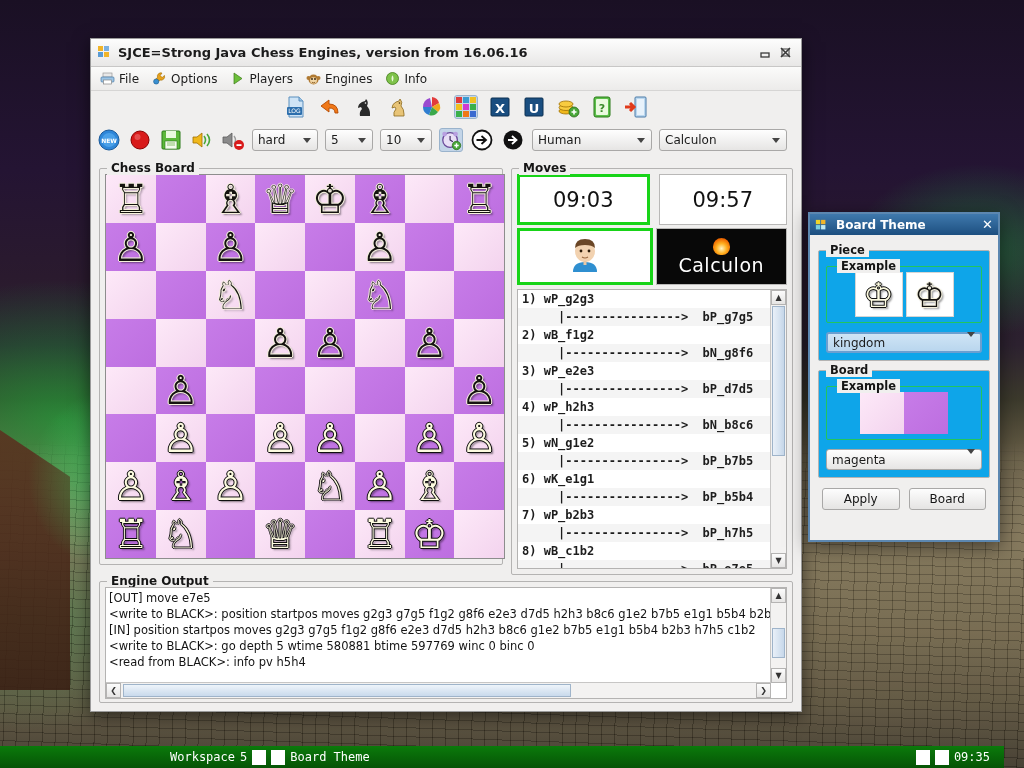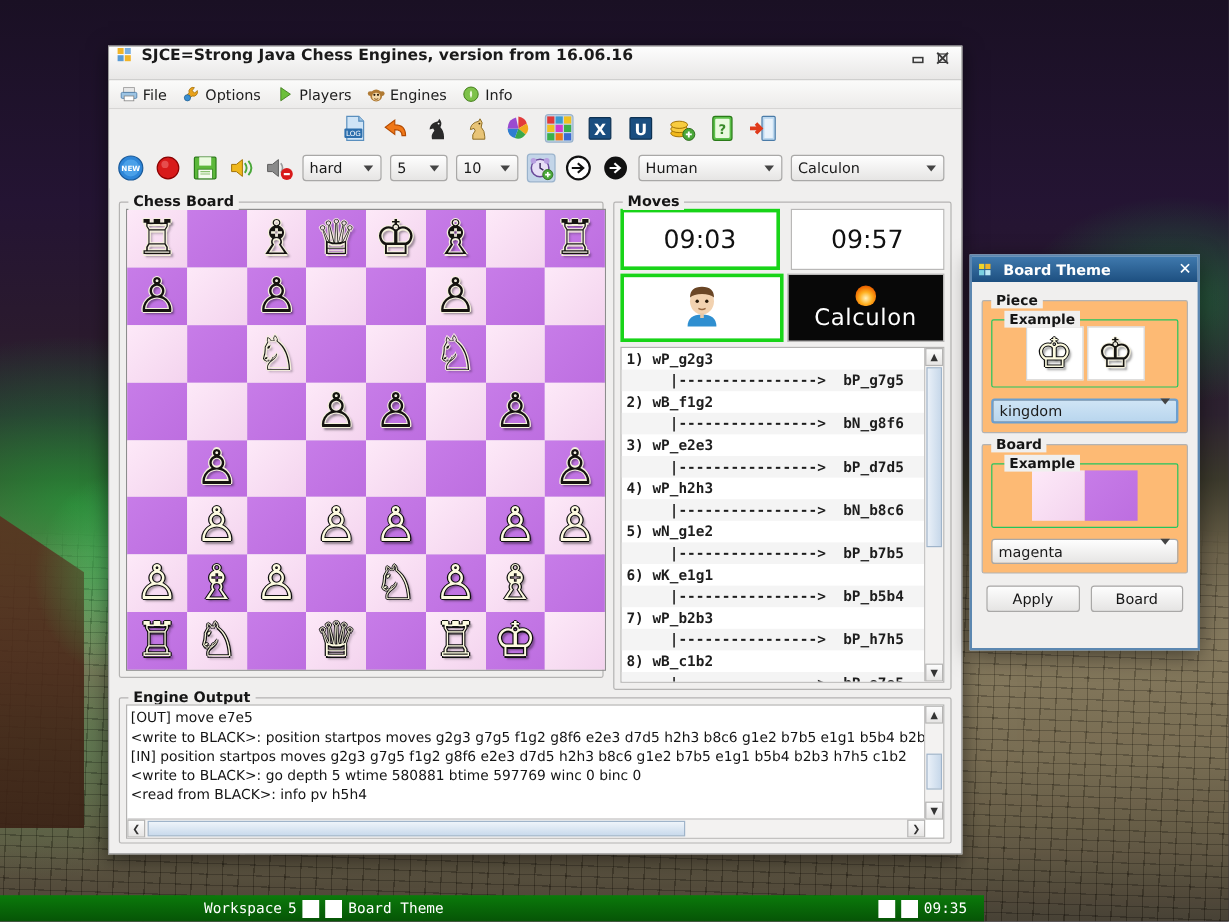--- a/index.html
+++ b/index.html
@@ -28,21 +28,21 @@
     background:linear-gradient(180deg,#5a3320,#3a2014);opacity:.9;
     clip-path:polygon(0 0,100% 18%,100% 100%,0 100%);}
   #glow{position:absolute;left:20px;top:380px;width:200px;height:200px;z-index:2;
     background:radial-gradient(circle,rgba(60,255,120,.45),rgba(60,255,120,0) 65%);}
 
   
   #app-window{position:absolute;left:90px;top:38px;width:710px;height:672px;z-index:10;
     background:#f0efee;border:1px solid #9a9a9a;box-shadow:0 4px 16px rgba(0,0,0,.55);
     display:flex;flex-direction:column;}
   #titlebar{height:27px;background:linear-gradient(180deg,#fdfdfd,#e8e7e6);
-    border-bottom:1px solid #c8c7c6;display:flex;padding:0 6px;flex:none;}
+    border-bottom:1px solid #c8c7c6;display:flex;align-items:center;padding:0 6px;flex:none;}
   #titlebar .tb-title{font-size:13px;font-weight:bold;color:#1b1b1b;margin-left:6px;flex:1;
     white-space:nowrap;overflow:hidden;}
   .win-ico{width:15px;height:15px;position:relative;flex:none;}
   .tb-btn{width:20px;height:18px;display:flex;align-items:center;justify-content:center;
     font-size:12px;color:#3a3a3a;cursor:default;}
   .tb-btn svg{display:block;}
 
   #menubar{height:23px;background:linear-gradient(180deg,#fbfbfa,#ecebea);
     border-bottom:1px solid #d6d5d4;display:flex;align-items:center;padding:0 4px;gap:3px;flex:none;}
   .menu-item{display:flex;align-items:center;gap:4px;padding:2px 5px;font-size:12px;color:#1c1c1c;cursor:default;}
@@ -123,42 +123,42 @@
     border:1px solid #9fb4ca;box-sizing:border-box;}
 
   
   #dialog{position:absolute;left:808px;top:212px;width:188px;height:326px;z-index:30;
     background:#f0efee;border:2px solid #5c87b0;box-shadow:0 5px 18px rgba(0,0,0,.5);
     display:flex;flex-direction:column;}
   #dlg-title{height:21px;background:linear-gradient(180deg,#3f79ad,#1d4f80);display:flex;align-items:center;
     padding:0 5px;gap:6px;flex:none;}
   #dlg-title .dt{color:#fff;font-size:12px;font-weight:bold;flex:1;}
   #dlg-body{flex:1;padding:6px 8px;display:flex;flex-direction:column;}
-  .dgroup{border:1px solid #b4b3b2;border-radius:2px;position:relative;padding:7px;margin-top:9px;background:#fdba74;}
+  .dgroup{border:1px solid #b4b3b2;border-radius:2px;position:relative;padding:7px;margin-top:9px;background:#0ea5e9;}
   .dgroup > .glabel{position:absolute;top:-8px;left:7px;background:#f0efee;padding:0 4px;
     font-size:11.5px;font-weight:bold;color:#151515;}
   .ex-inner{border:1px solid #22c55e;border-radius:2px;position:relative;padding:5px;margin-top:8px;}
   .ex-inner > .glabel{position:absolute;top:-8px;left:10px;background:#f0efee;padding:0 4px;
     font-size:11.5px;font-weight:bold;color:#151515;}
   .piece-ex{display:flex;justify-content:center;gap:3px;}
   .piece-ex .cell{width:48px;height:45px;background:#fff;border:1px solid #d6d5d4;
     display:flex;align-items:center;justify-content:center;box-sizing:border-box;}
   .board-ex{display:flex;justify-content:center;}
   .board-ex .half{width:44px;height:42px;}
   .board-ex .l{background:linear-gradient(135deg,#fde9f8,#f3d3ee);}
   .board-ex .d{background:linear-gradient(135deg,#c77ce8,#bd6ee0);}
   select.dsel{width:100%;margin-top:9px;height:21px;font-size:12px;}
   select.dsel.focus{background-image:linear-gradient(180deg,#cfe4f5,#b9d6ee);border:2px solid #6b9fd0;}
   #dlg-buttons{display:flex;gap:9px;justify-content:center;padding:10px 4px 6px 4px;}
   .dbtn{flex:1;height:22px;background:linear-gradient(180deg,#fdfdfd,#e5e4e3);border:1px solid #a9a8a7;
     border-radius:3px;font-size:12px;color:#151515;cursor:pointer;
     font-family:"DejaVu Sans","Liberation Sans",sans-serif;}
 
   
-  #taskbar{position:absolute;left:0;bottom:0;width:820px;height:22px;z-index:40;
+  #taskbar{position:absolute;left:0;bottom:0;width:1004px;height:22px;z-index:40;
     background:linear-gradient(180deg,#0b7a0b,#065406);display:flex;align-items:center;
     font-family:"DejaVu Sans Mono","Liberation Mono",monospace;font-size:12px;color:#ffffff;justify-content:space-between;}
   #taskbar .tb-pad{width:170px;flex:none;}
   #taskbar .seg{display:flex;align-items:center;gap:5px;}
   .tb-box{width:14px;height:15px;background:#fff;flex:none;}
   #taskbar .clock{margin-left:auto;display:flex;align-items:center;gap:5px;padding-right:14px;}
 </style>
 </head>
 <body>
 

